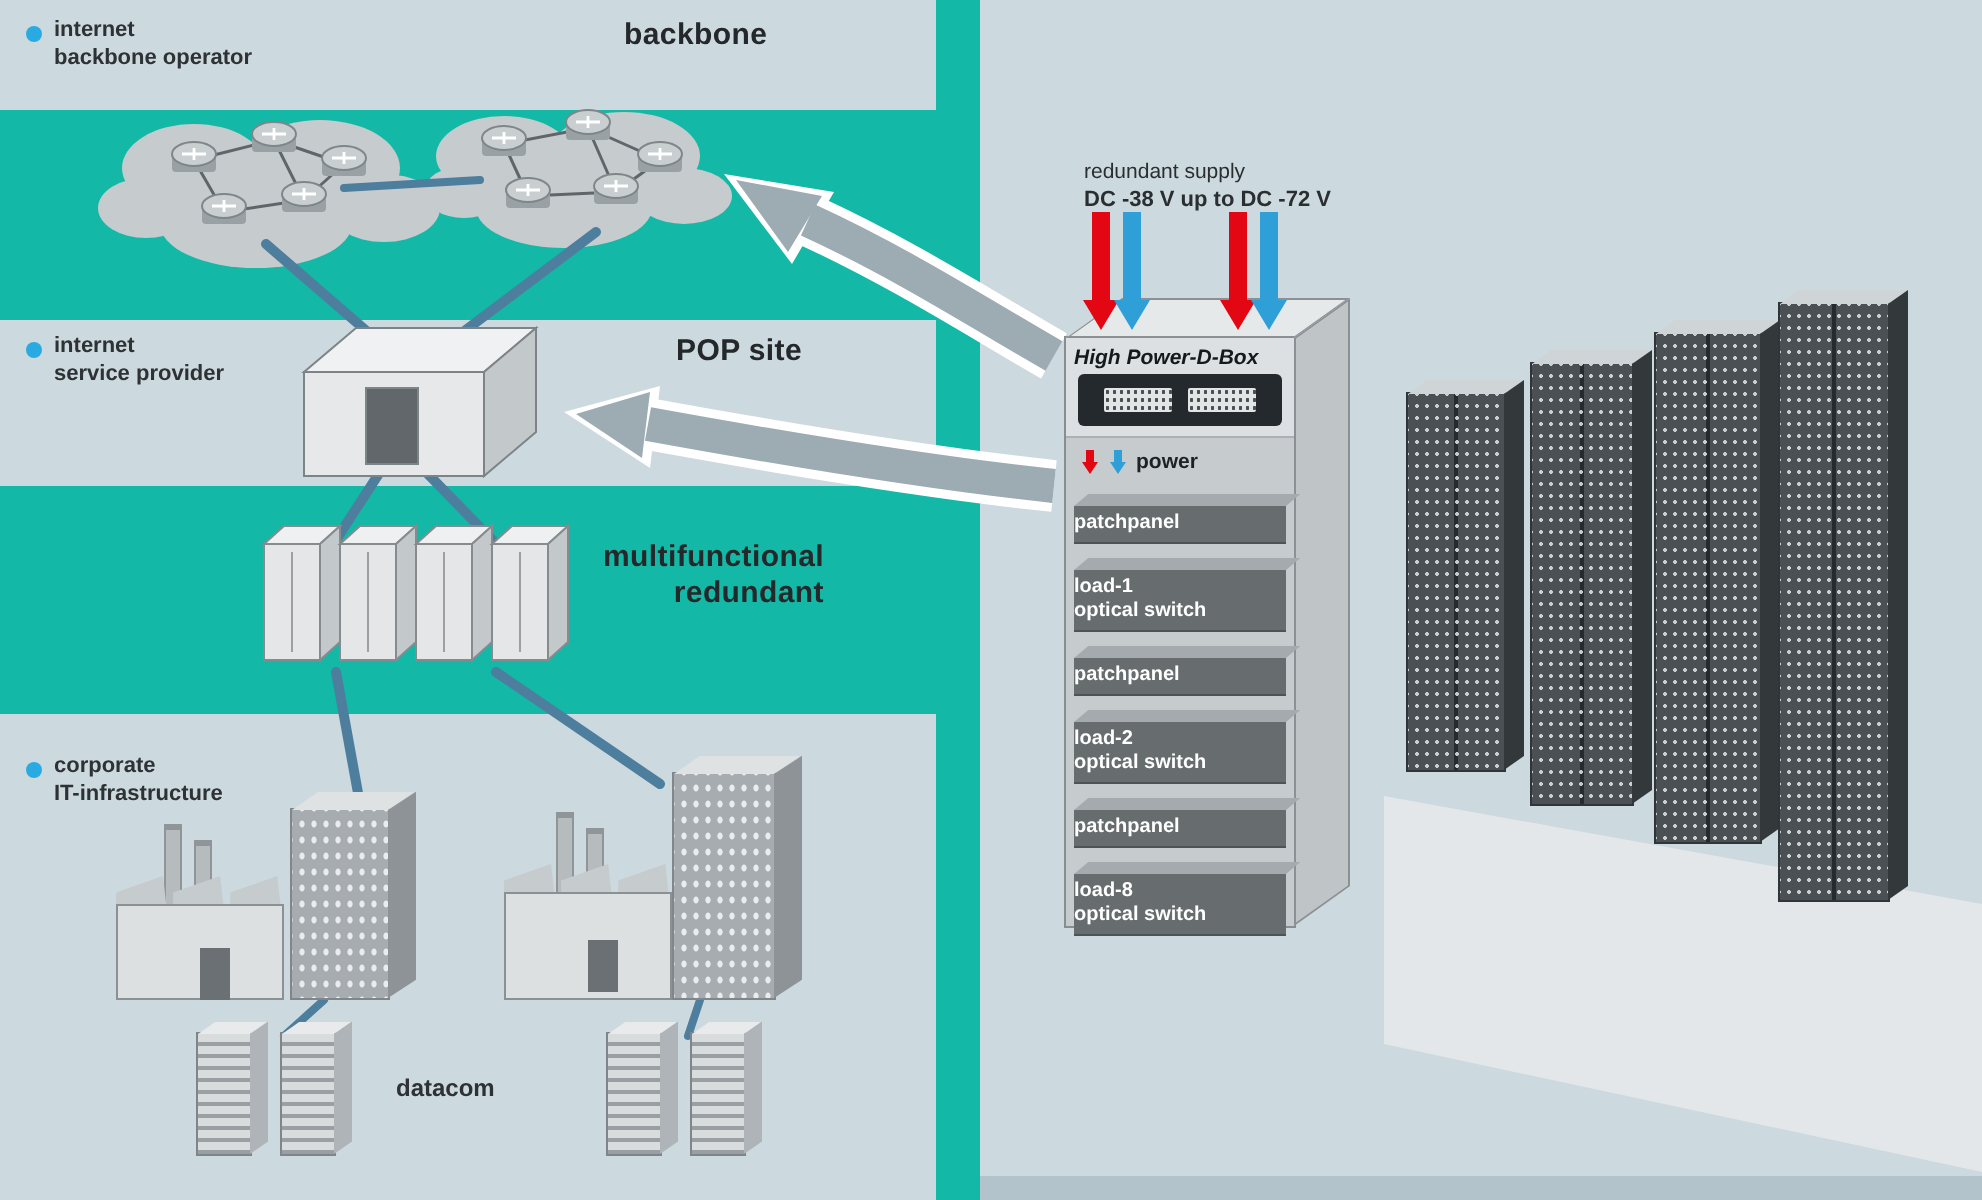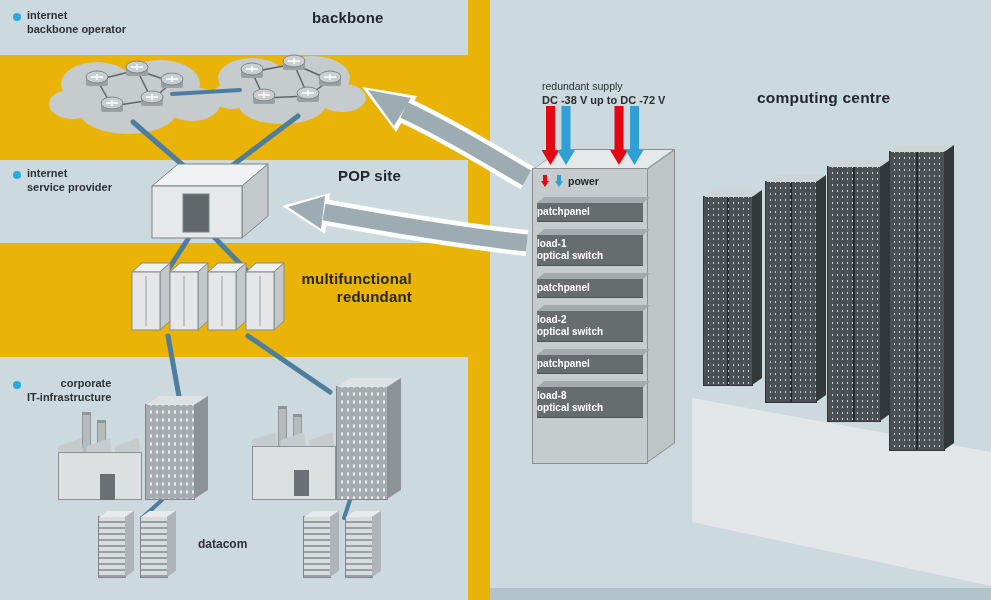--- a/index.html
+++ b/index.html
@@ -1,18 +1,18 @@
 <!DOCTYPE html>
 <html><head>
 <meta charset="utf-8">
 <style>
   html,body{margin:0;padding:0;background:#fff;}
   #stage{
     position:relative;width:991px;height:600px;overflow:hidden;
-    font-family:"Liberation Sans",sans-serif;background:#eab308;
+    font-family:"Liberation Sans",sans-serif;background:#14b8a6;
   }
   
   .band{position:absolute;left:0;width:468px;background:#ccd9df;}
   .right-panel{position:absolute;left:490px;top:0;width:501px;height:600px;background:#ccd9df;}
   .right-bottom-strip{position:absolute;left:490px;top:588px;width:501px;height:12px;background:#b3c3cb;}
   svg.layer{position:absolute;left:0;top:0;pointer-events:none;}
   .z1{z-index:1}.z3{z-index:3}
   
   .h1{position:absolute;font-size:15px;font-weight:700;color:#24282a;z-index:2;letter-spacing:.2px;}
   .sm{position:absolute;font-size:11px;line-height:14px;font-weight:700;color:#2e3234;z-index:2;}
@@ -245,21 +245,21 @@
     <span>service provider</span>
   </div>
   <div class="h1" style="left:317px;top:167px;margin-left:21px;">POP site</div>
 
   <div class="h1" style="left:280px;top:270px;width:132px;text-align:right;line-height:18px;">
     <span style="display:block">multifunctional</span>
     <span style="display:block">redundant</span>
   </div>
 
   <span class="bullet" style="left:13px;top:381px;"></span>
-  <div class="sm" style="left:27px;top:376px;text-align:right;">
+  <div class="sm" style="left:27px;top:376px;">
     <span>corporate</span>
     <span>IT-infrastructure</span>
   </div>
 
   <div class="sm" style="left:198px;top:537px;font-size:12px;">datacom</div>
 
   <div class="chimney" style="left:82px;top:412px;width:9px;height:42px;"></div>
   <div class="chimney" style="left:97px;top:420px;width:9px;height:34px;"></div>
   <div class="factory-roof" style="left:58px;top:438px;width:84px;height:15px;"></div>
   <div class="factory-body" style="left:58px;top:452px;width:84px;height:48px;"></div>
@@ -289,29 +289,35 @@
     </div>
   <div class="dc-rack" style="left:303px;top:516px;">
       <div class="rack-top"></div>
       <div class="rack-side"></div>
     </div>
   <div class="dc-rack" style="left:345px;top:516px;">
       <div class="rack-top"></div>
       <div class="rack-side"></div>
     </div>
 
-  <div class="h1" style="left:757px;top:89px;font-size:15.5px;">computing centre</div>
   <div class="supply-note">
     <span class="l1">redundant supply</span>
     <span class="l2">DC -38 V up to DC -72 V</span>
   </div>
 
   <div class="hp-frame">
     <div class="hp-top"></div>
     <div class="hp-side"></div>
+    <div class="dbox-panel">
+      <div class="dbox-label">High Power-D-Box</div>
+      <div class="dbox-device">
+        <span class="pins"></span>
+        <span class="pins"></span>
+      </div>
+    </div>
     <div class="power-row">
       <span class="mini-arrow mini-red">
           <span class="sh"></span>
           <span class="hd"></span>
         </span>
       <span class="mini-arrow mini-blue">
           <span class="sh"></span>
           <span class="hd"></span>
         </span>
       <span class="txt">power</span>

